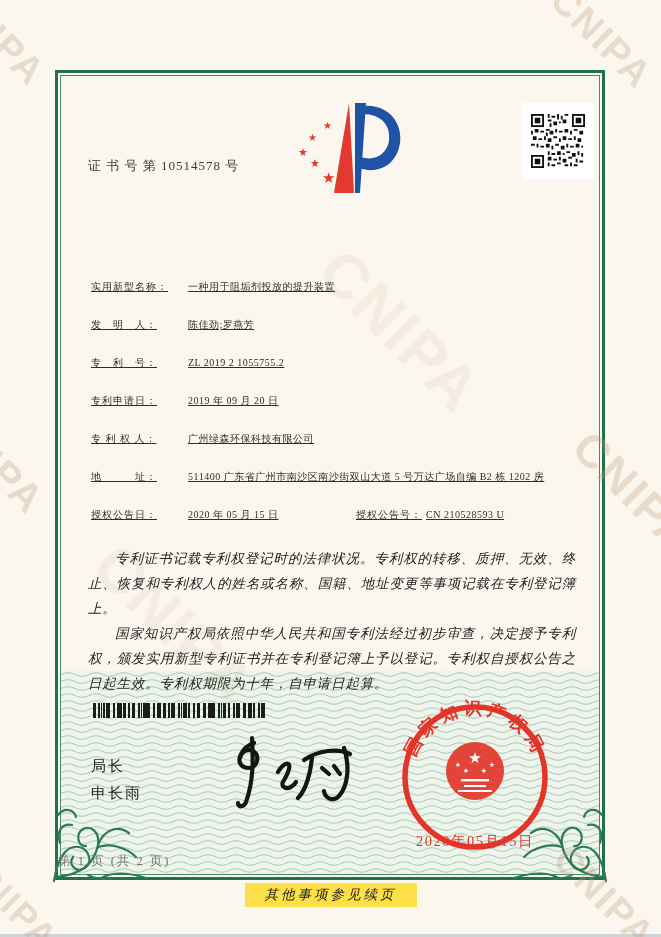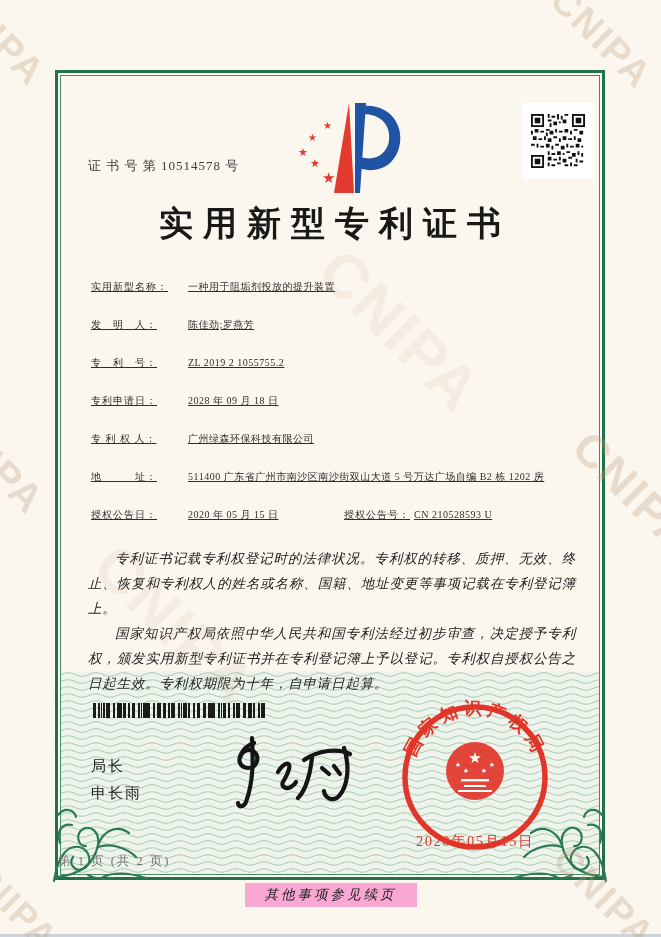--- a/index.html
+++ b/index.html
@@ -40,21 +40,21 @@
   .title {
     position:absolute; left:0; right:0; top:128px; text-align:center;
     font-size:34px; font-weight:bold; letter-spacing:10px; color:#181818;
     z-index:3; text-indent:10px;
   }
   
   .fields { position:absolute; left:33px; top:203px; right:22px; z-index:3; }
   .frow { display:flex; margin-bottom:17px; font-size:10px; color:#2e2e2e; line-height:21px;text-decoration:underline; }
   .flabel { width:97px; flex:0 0 97px; white-space:nowrap; letter-spacing:1px; }
   .fvalue { flex:1; letter-spacing:0.5px; }
-  .fpair2 { display:flex; flex:0 0 auto; margin-left:28px; }
+  .fpair2 { display:flex; flex:0 0 auto; margin-left:40px; }
   .fpair2 .flabel { width:auto; flex:0 0 auto; margin-right:4px; }
   
   .body-text {
     position:absolute; left:30px; right:26px; top:473px; z-index:3;
     font-size:13.5px; line-height:25px; color:#222; text-align:justify;
     font-style:italic; letter-spacing:0.8px;
   }
   .body-text p { text-indent:2em; }
   
   .waveband { position:absolute; left:3px; right:3px; top:598px; bottom:3px; z-index:1; overflow:hidden; }
@@ -71,21 +71,21 @@
   .director { position:absolute; left:33px; top:680px; z-index:3; font-size:15px; color:#1d1d1d; line-height:27px; letter-spacing:2px; }
   .signature { position:absolute; left:150px; top:662px; z-index:3; }
   .seal { position:absolute; left:332px; top:622px; z-index:4; opacity:0.93; }
   .page-info {
     position:absolute; left:0; right:0; top:780px; text-align:left; z-index:3;
     font-size:12.5px; color:#737373; letter-spacing:2px;
   }
   
   .continuation {
     position:absolute; left:50%; transform:translateX(-50%); top:883px; z-index:3;
-    background:#f9a8d4; padding:3px 20px; font-size:13.5px; font-style:italic;
+    background:#fde047; padding:3px 20px; font-size:13.5px; font-style:italic;
     color:#222; letter-spacing:3px; white-space:nowrap;
   }
 </style>
 </head>
 <body>
 
 <div class="page">
 
   <span class="wm" style="left:-35px; top:-25px; font-size:38px;">CNIPA</span>
   <span class="wm" style="left:572px; top:-22px; font-size:38px;">CNIPA</span>
@@ -161,38 +161,37 @@
         </g>
         <g fill="#111">
           <rect x="2" y="2" width="3" height="3"></rect>
             <rect x="24" y="2" width="3" height="3"></rect>
             <rect x="2" y="24" width="3" height="3"></rect>
           <path d="M9 0h1v2h-1zM11 1h2v1h-2zM14 0h1v3h-1zM16 1h1v2h-1zM18 0h2v1h-2zM9 3h2v1h-2zM12 4h2v2h-2zM15 4h1v1h-1zM17 3h2v2h-2zM10 5h1v2h-1zM8 8h2v1h-2zM0 9h1v2h-1zM2 8h2v2h-2zM5 9h2v1h-2zM8 10h1v2h-1zM10 9h2v2h-2zM13 8h1v2h-1zM15 9h2v1h-2zM18 8h2v2h-2zM21 9h1v2h-1zM23 8h2v1h-2zM26 9h2v2h-2zM1 12h2v2h-2zM4 13h2v1h-2zM7 12h1v2h-1zM9 13h2v2h-2zM12 12h2v1h-2zM15 13h1v2h-1zM17 12h2v2h-2zM20 13h2v1h-2zM23 12h1v2h-1zM25 13h2v2h-2zM0 16h2v1h-2zM3 16h1v2h-1zM5 17h2v1h-2zM8 16h2v2h-2zM11 17h1v2h-1zM13 16h2v1h-2zM16 17h2v2h-2zM19 16h1v2h-1zM21 17h2v1h-2zM24 16h2v2h-2zM27 17h1v1h-1zM9 20h1v2h-1zM11 21h2v1h-2zM14 20h2v2h-2zM17 21h1v1h-1zM19 20h2v1h-2zM22 21h2v2h-2zM25 20h1v2h-1zM27 21h1v2h-1zM9 23h2v2h-2zM12 24h2v1h-2zM15 23h1v2h-1zM17 24h2v2h-2zM20 23h2v1h-2zM24 24h1v2h-1zM26 25h2v1h-2zM9 26h1v2h-1zM11 27h2v1h-2zM14 26h2v1h-2zM18 27h2v1h-2zM21 26h1v2h-1zM23 27h2v1h-2z"></path>
         </g>
       </svg>
     </div>
 
-    <div class="title">实用新型专利证书</div>
 
     <div class="fields">
       <div class="frow">
         <span class="flabel">实用新型名称：</span>
         <span class="fvalue">一种用于阻垢剂投放的提升装置</span>
       </div>
       <div class="frow">
         <span class="flabel">发　明　人：</span>
         <span class="fvalue">陈佳劲;罗燕芳</span>
       </div>
       <div class="frow">
         <span class="flabel">专　利　号：</span>
         <span class="fvalue">ZL 2019 2 1055755.2</span>
       </div>
       <div class="frow">
         <span class="flabel">专利申请日：</span>
-        <span class="fvalue">2028 年 09 月 18 日</span>
+        <span class="fvalue">2019 年 09 月 20 日</span>
       </div>
       <div class="frow">
         <span class="flabel">专 利 权 人：</span>
         <span class="fvalue">广州绿森环保科技有限公司</span>
       </div>
       <div class="frow">
         <span class="flabel">地　　　址：</span>
         <span class="fvalue" style="max-width:385px;">511400 广东省广州市南沙区南沙街双山大道 5 号万达广场自编 B2 栋 1202 房</span>
       </div>
       <div class="frow">

